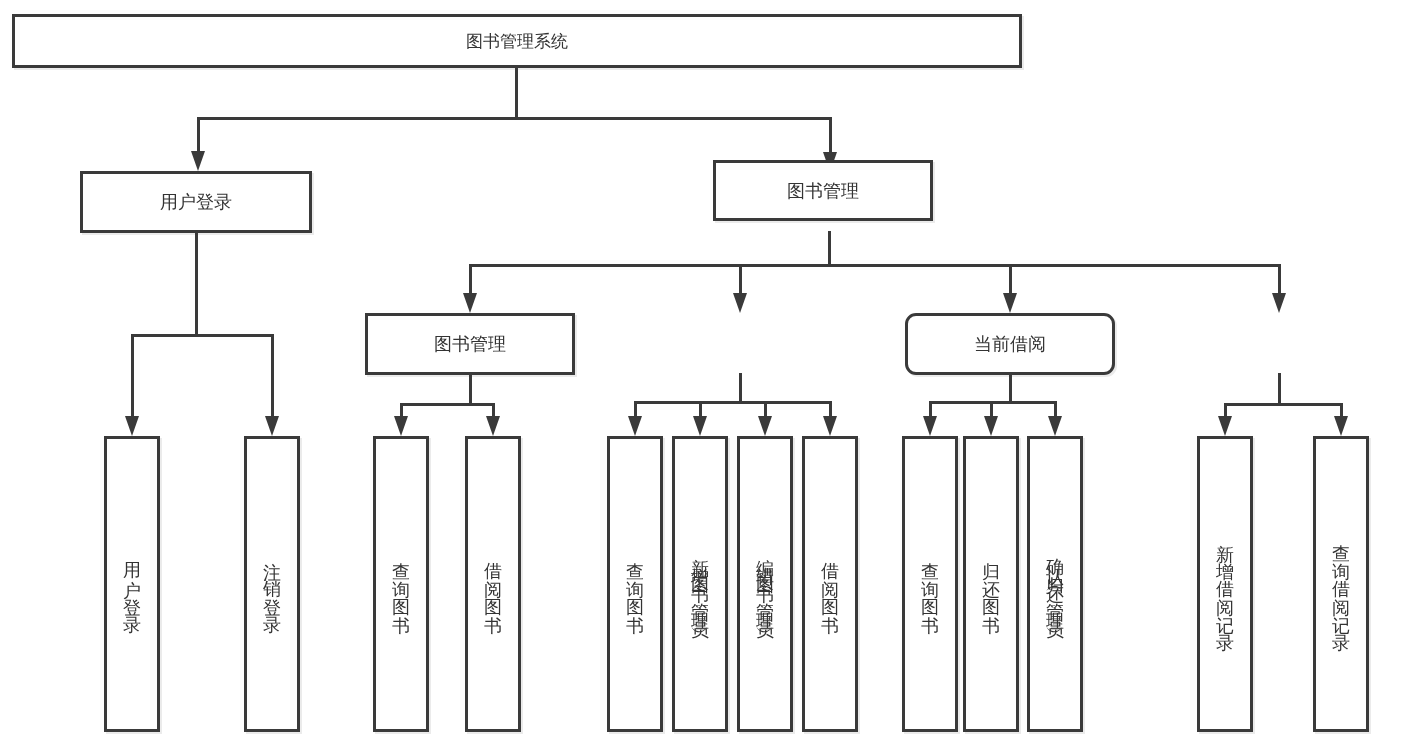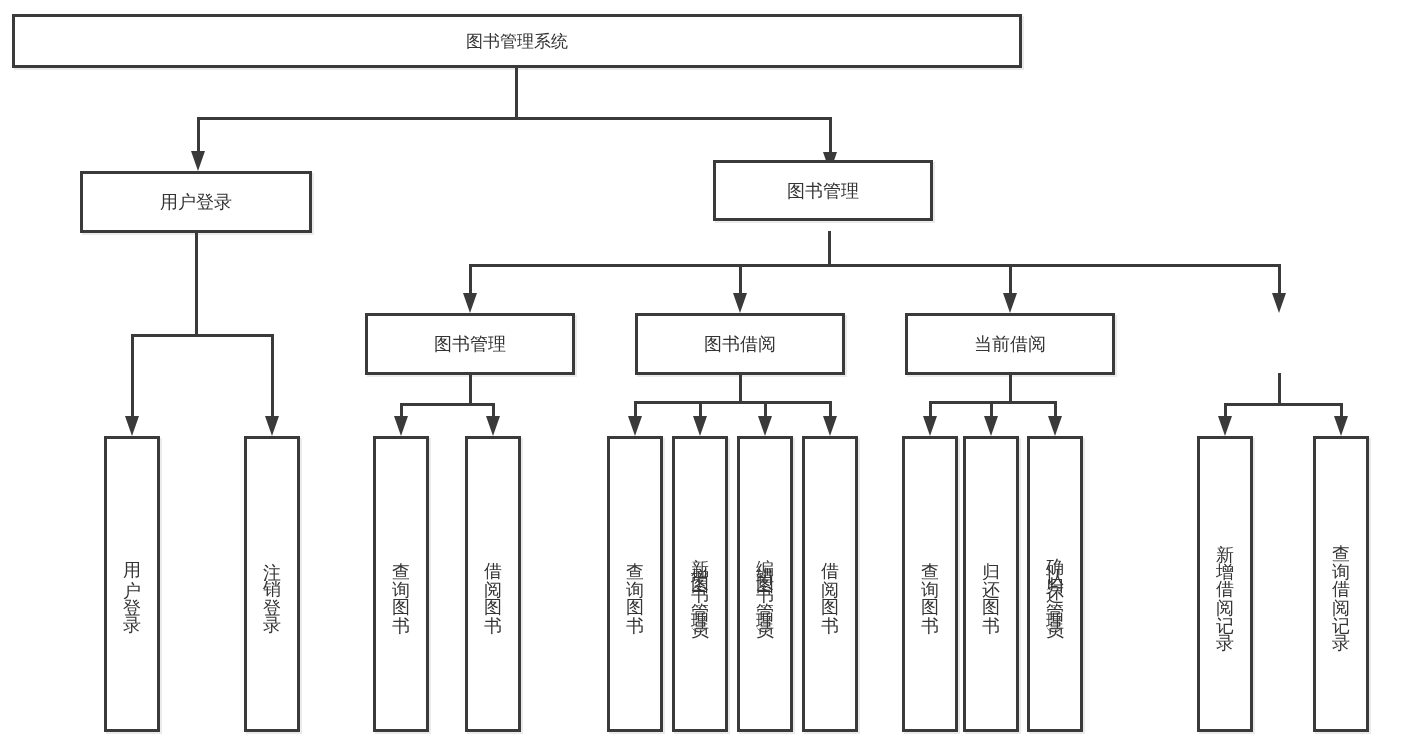--- a/index.html
+++ b/index.html
@@ -80,24 +80,21 @@
   <div class="vline" style="left:739px;top:264px;height:31px;"></div>
   <div class="arrow" style="left:733px;top:293px;"></div>
   <div class="vline" style="left:1009px;top:264px;height:31px;"></div>
   <div class="arrow" style="left:1003px;top:293px;"></div>
   <div class="vline" style="left:1278px;top:264px;height:31px;"></div>
   <div class="arrow" style="left:1272px;top:293px;"></div>
 
   <div class="box lvl2" style="left:365px;">
     <span>图书管理</span>
   </div>
-  <div class="box lvl2" style="left:635px;">
-    <span>图书借阅</span>
-  </div>
-  <div class="box lvl2" style="left:905px;">
+  <div class="box lvl2" style="left:905px;border-radius:11px;">
     <span>当前借阅</span>
   </div>
 
   <div class="vline" style="left:469px;top:373px;height:32px;"></div>
   <div class="hline" style="left:400px;top:403px;width:94px;"></div>
   <div class="vline" style="left:400px;top:403px;height:15px;"></div>
   <div class="arrow" style="left:394px;top:416px;"></div>
   <div class="vline" style="left:492px;top:403px;height:15px;"></div>
   <div class="arrow" style="left:486px;top:416px;"></div>
 

